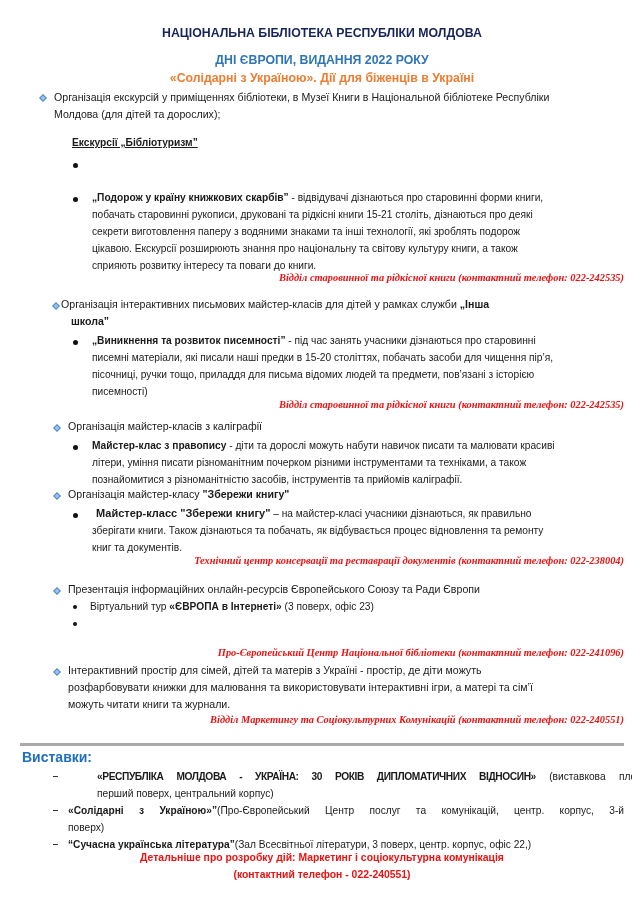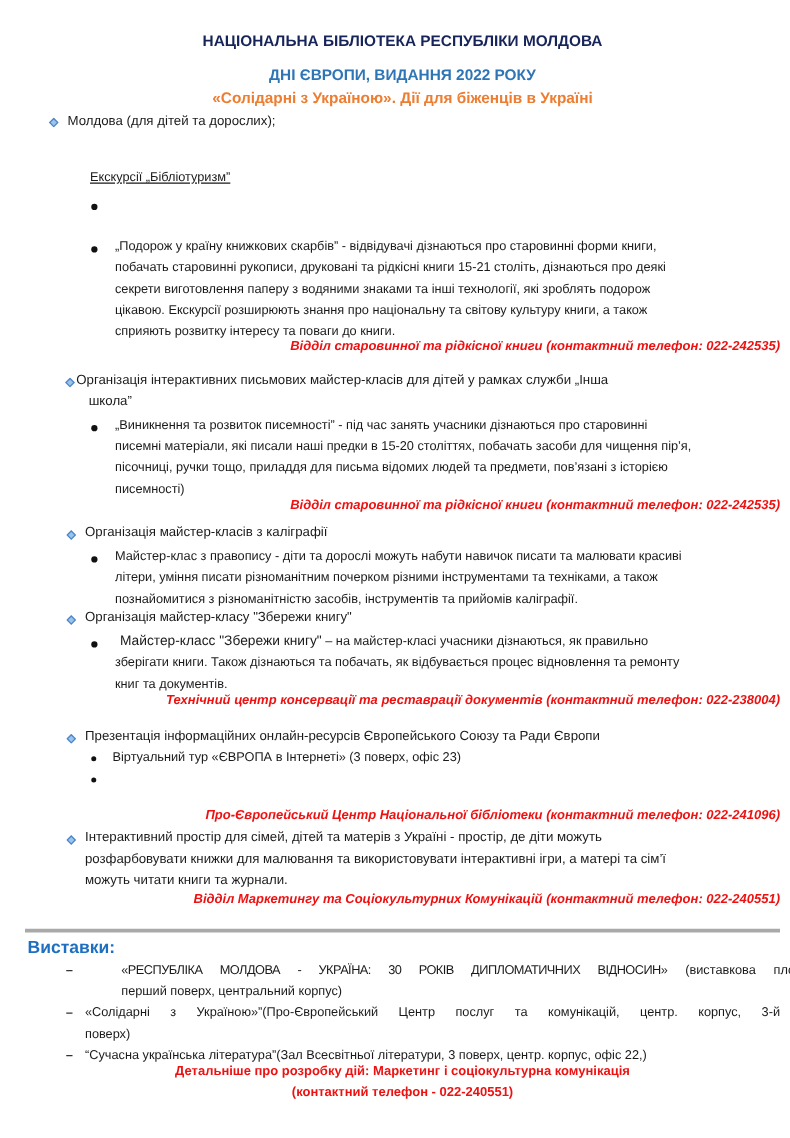--- a/index.html
+++ b/index.html
@@ -3,26 +3,26 @@
 <meta charset="utf-8">
 <style>
   html, body { margin: 0; padding: 0; background: #ffffff; }
   body { width: 632px; height: 910px; overflow: hidden; position: relative;
          font-family: "Liberation Sans", "DejaVu Sans", sans-serif; color: #1a1a1a; }
   .page { position: absolute; left: 6px; top: 0; width: 632px; height: 812px; }
   .abs { position: absolute; }
   .t11 { font-size: 10.6px; line-height: 17px; }
   .t10 { font-size: 10.2px; line-height: 17px; }
   .justify { text-align: justify; }
-  .b { font-weight: normal; }
+  .b { font-weight: bold; }
   .u { text-decoration: underline; }
   .title-main { top: 26px; left: 0; width: 632px; font-size: 12.3px; font-weight: bold; color: #17245a; text-align:center; }
   .title-blue { top: 53px; left: 0; width: 632px; font-size: 12.3px; font-weight: bold; color: #2e75b6; text-align:center; }
   .title-orange { top: 71px; left: 0; width: 632px; font-size: 12.3px; font-weight: bold; color: #ed7d31; text-align:center; }
-  .red { color: #ee1111; font-weight: bold; font-style: italic; font-size: 10.4px; }
+  .red { color: #ee1111; font-weight: bold; font-style: italic; font-size: 10.4px; font-family: Liberation Serif, serif; }
   .red-upright { color: #ee1111; font-weight: bold; font-size: 10.4px; text-align:center; }
   .diamond { position: absolute; width: 8px; height: 8px; }
   .diamond svg { display:block; }
   .dot { position: absolute; width: 5px; height: 5px; border-radius: 50%; background: #111; }
   .dash { position: absolute; width: 5px; height: 1.3px; background: #333; }
   .rule { position: absolute; left: 14px; top: 743px; width: 604px; height: 3px; background: #a9a9a9; }
   .vys { top: 749px; left: 16px; font-size: 14px; font-weight: bold; color: #1f6fc1; }
 </style>
 </head>
 <body>
@@ -33,20 +33,21 @@
   <div class="abs title-blue">ДНІ ЄВРОПИ, ВИДАННЯ 2022 РОКУ</div>
   <div class="abs title-orange">«Солідарні з Україною». Дії для біженців в Україні</div>
 
   <span class="diamond" style="left:33px; top:94px;">
     <svg width="8" height="8" viewBox="0 0 8 8">
         <path d="M4 0 L8 4 L4 8 L0 4 Z" fill="#4a86c8"></path>
         <path d="M4 1.5 L6.5 4 L4 6.5 L1.5 4 Z" fill="#9cc3ea"></path>
       </svg>
   </span>
   <div class="abs t11" style="left:48px; top:89px; width:570px;">
+    <div>Організація екскурсій у приміщеннях бібліотеки, в Музеї Книги в Національной бібліотеке Республіки</div>
     <div>Молдова (для дітей та дорослих);</div>
   </div>
   <div class="abs t10 b u" style="left:66px; top:134px;">Екскурсії „Бібліотуризм”</div>
 
   <span class="dot" style="left:67px; top:163px;"></span>
 
   <span class="dot" style="left:67px; top:197px;"></span>
   <div class="abs t10" style="left:86px; top:189px; width:530px;">
     <div><span class="b">„Подорож у країну книжкових скарбів”</span><span> - відвідувачі дізнаються про старовинні форми книги,</span></div>
     <div>побачать старовинні рукописи, друковані та рідкісні книги 15-21 століть, дізнаються про деякі</div>

